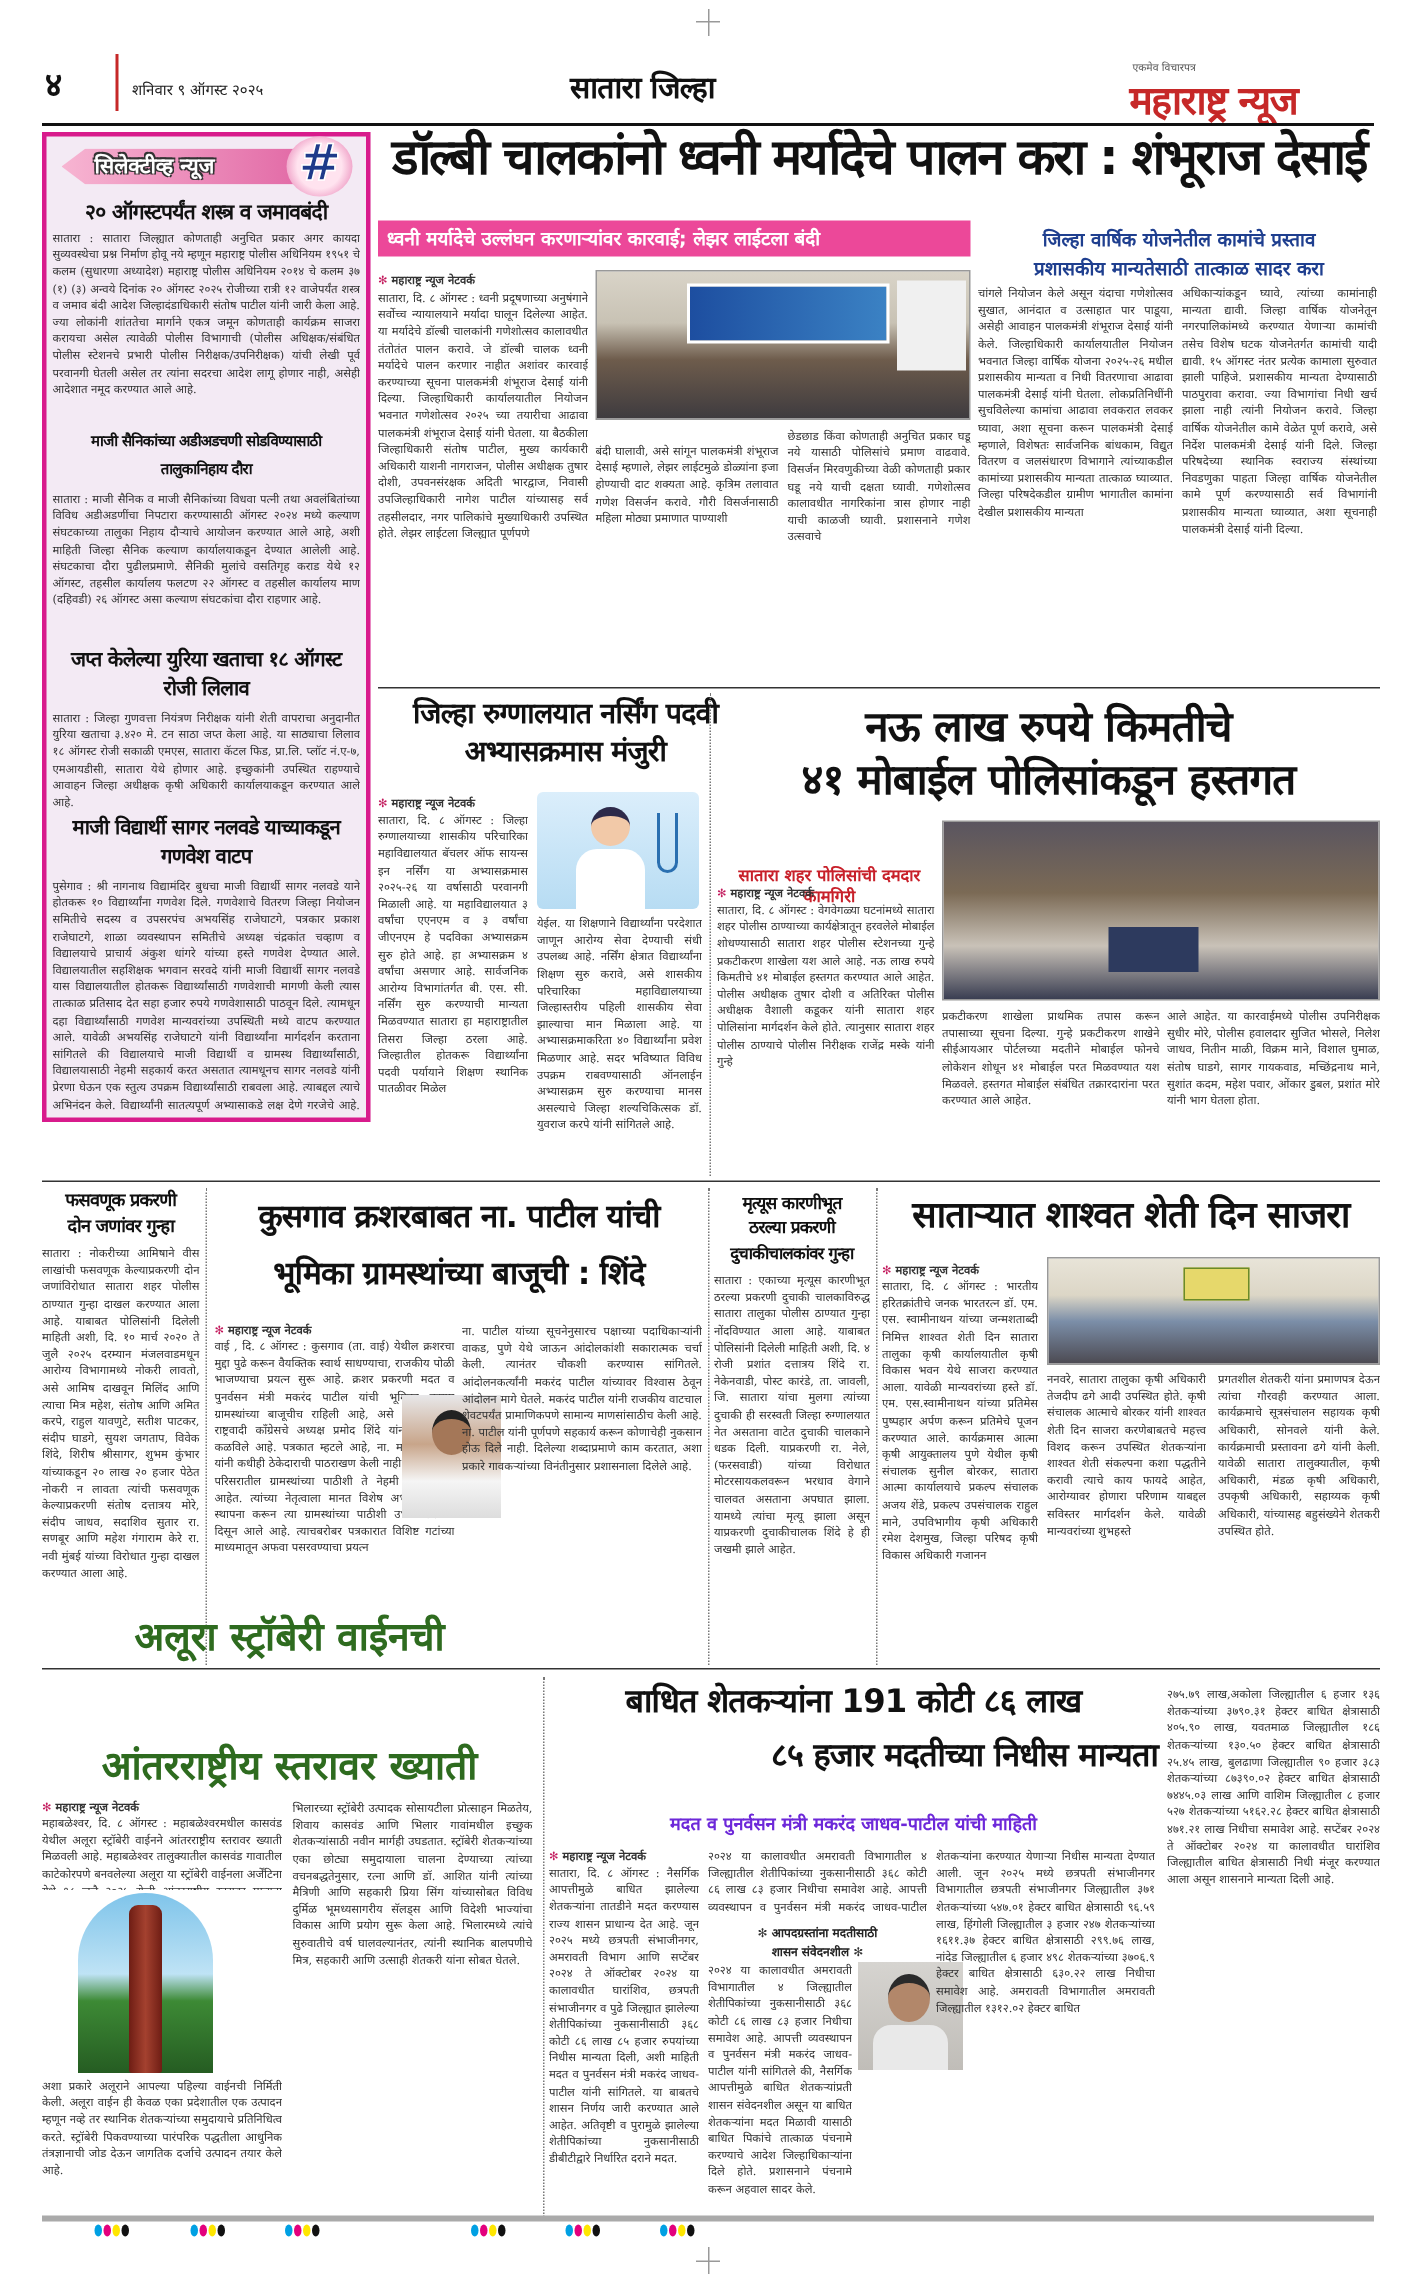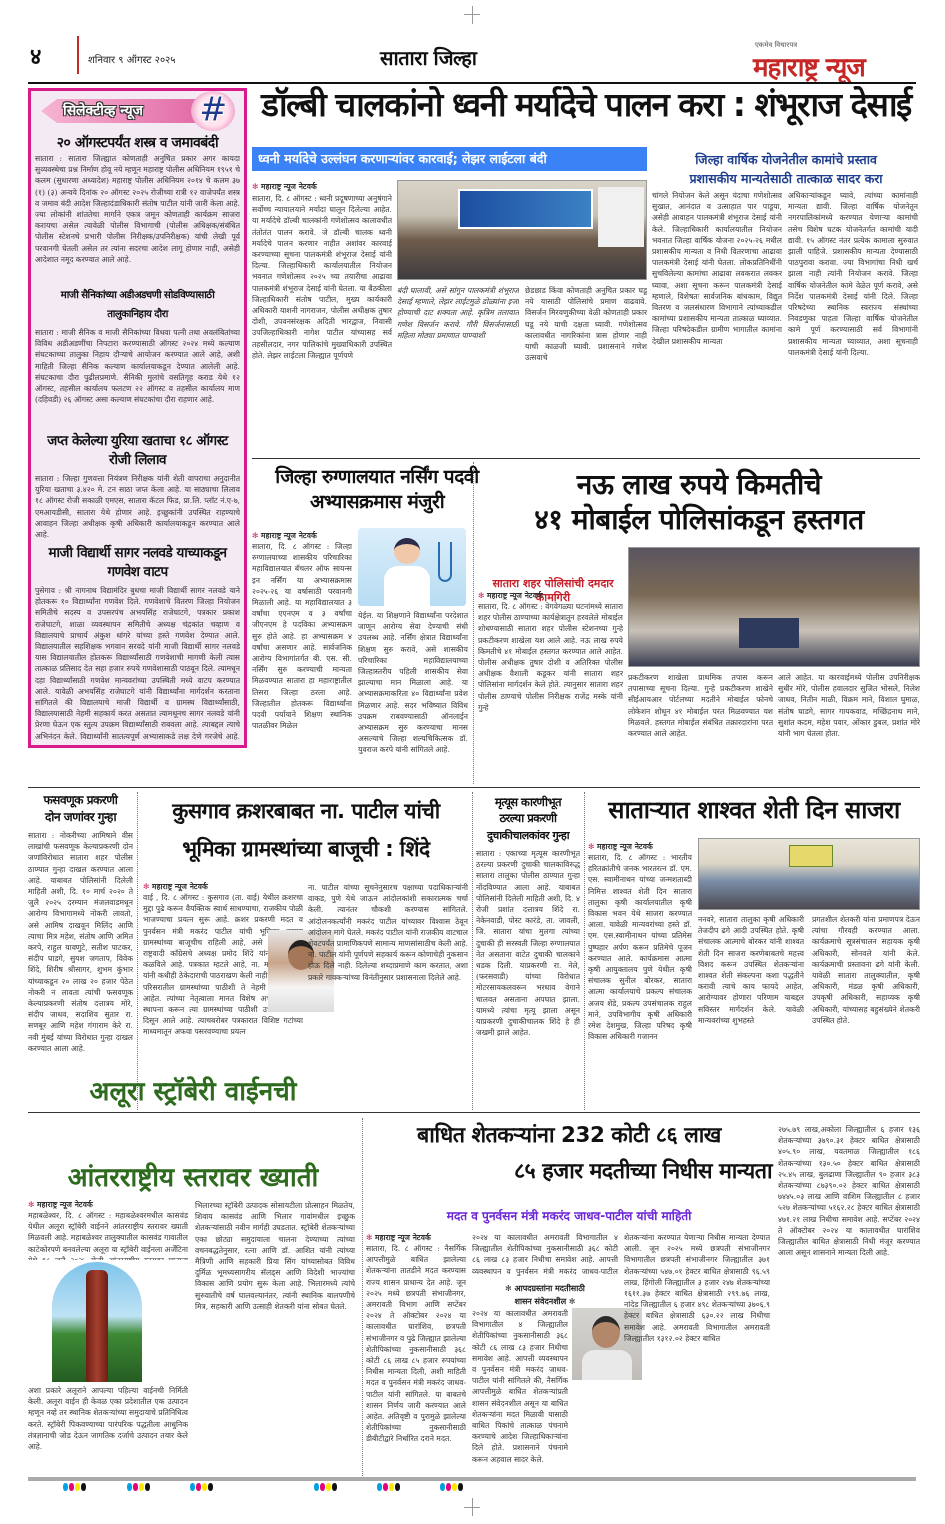--- a/index.html
+++ b/index.html
@@ -58,32 +58,32 @@
   </article>
 
   <article>
     <h3 class="abs hl-heavy" style="left:8px;top:452px;width:197px;font-size:13.5px;line-height:19px;">माजी विद्यार्थी सागर नलवडे याच्याकडून गणवेश वाटप</h3>
     <p class="abs body-text" style="left:4px;top:494px;width:205px;height:158px;">पुसेगाव : श्री नागनाथ विद्यामंदिर बुधचा माजी विद्यार्थी सागर नलवडे याने होतकरू १० विद्यार्थ्यांना गणवेश दिले. गणवेशाचे वितरण जिल्हा नियोजन समितीचे सदस्य व उपसरपंच अभयसिंह राजेघाटगे, पत्रकार प्रकाश राजेघाटगे, शाळा व्यवस्थापन समितीचे अध्यक्ष चंद्रकांत चव्हाण व विद्यालयाचे प्राचार्य अंकुश धांगरे यांच्या हस्ते गणवेश देण्यात आले. विद्यालयातील सहशिक्षक भगवान सरवदे यांनी माजी विद्यार्थी सागर नलवडे यास विद्यालयातील होतकरू विद्यार्थ्यांसाठी गणवेशाची मागणी केली त्यास तात्काळ प्रतिसाद देत सहा हजार रुपये गणवेशासाठी पाठवून दिले. त्यामधून दहा विद्यार्थ्यांसाठी गणवेश मान्यवरांच्या उपस्थिती मध्ये वाटप करण्यात आले. यावेळी अभयसिंह राजेघाटगे यांनी विद्यार्थ्यांना मार्गदर्शन करताना सांगितले की विद्यालयाचे माजी विद्यार्थी व ग्रामस्थ विद्यार्थ्यांसाठी, विद्यालयासाठी नेहमी सहकार्य करत असतात त्यामधूनच सागर नलवडे यांनी प्रेरणा घेऊन एक स्तुत्य उपक्रम विद्यार्थ्यांसाठी राबवला आहे. त्याबद्दल त्याचे अभिनंदन केले. विद्यार्थ्यांनी सातत्यपूर्ण अभ्यासाकडे लक्ष देणे गरजेचे आहे. यावेळी आशिष अवघडे, प्रदीप फडतरे, विराज पवार, सुखदेव पवार, अनुष्का चव्हाण, विद्यार्थ्यांना गणवेश देण्यात आले.</p>
   </article>
 </section>
 
 <section>
   <h1 class="abs hl-heavy" style="left:252px;top:88px;width:668px;font-size:33px;white-space:nowrap;letter-spacing:-1.5px;">डॉल्बी चालकांनो ध्वनी मर्यादेचे पालन करा : शंभूराज देसाई</h1>
-  <div class="abs" style="left:252px;top:147px;width:395px;height:24px;background:#3b82f6;">
+  <div class="abs" style="left:252px;top:147px;width:395px;height:24px;background:#ec4899;">
     <span style="display:block;color:#fff;font-size:12.5px;font-weight:bold;line-height:24px;padding-left:6px;white-space:nowrap;">ध्वनी मर्यादेचे उल्लंघन करणाऱ्यांवर कारवाई; लेझर लाईटला बंदी</span>
   </div>
   <div class="abs byline" style="left:252px;top:181px;">
     <span class="star">✻ </span><span>महाराष्ट्र न्यूज नेटवर्क</span>
   </div>
   <p class="abs body-text" style="left:252px;top:193px;width:140px;height:250px;">सातारा, दि. ८ ऑगस्ट : ध्वनी प्रदूषणाच्या अनुषंगाने सर्वोच्च न्यायालयाने मर्यादा घालून दिलेल्या आहेत. या मर्यादेचे डॉल्बी चालकांनी गणेशोत्सव कालावधीत तंतोतंत पालन करावे. जे डॉल्बी चालक ध्वनी मर्यादेचे पालन करणार नाहीत अशांवर कारवाई करण्याच्या सूचना पालकमंत्री शंभूराज देसाई यांनी दिल्या. जिल्हाधिकारी कार्यालयातील नियोजन भवनात गणेशोत्सव २०२५ च्या तयारीचा आढावा पालकमंत्री शंभूराज देसाई यांनी घेतला. या बैठकीला जिल्हाधिकारी संतोष पाटील, मुख्य कार्यकारी अधिकारी याशनी नागराजन, पोलीस अधीक्षक तुषार दोशी, उपवनसंरक्षक अदिती भारद्वाज, निवासी उपजिल्हाधिकारी नागेश पाटील यांच्यासह सर्व तहसीलदार, नगर पालिकांचे मुख्याधिकारी उपस्थित होते. लेझर लाईटला जिल्ह्यात पूर्णपणे</p>
   <div class="photo" style="left:397px;top:180px;width:250px;height:100px;background:linear-gradient(180deg,#d9d4c8 0%,#c8c2b4 35%,#6e5c4c 60%,#3e3b3f 100%);">
     <div style="position:absolute;left:60px;top:8px;width:135px;height:40px;background:linear-gradient(90deg,#1d4ea0,#3b82c4);border:2px solid #fff;"></div>
     <div style="position:absolute;left:200px;top:6px;width:46px;height:60px;background:#f0f0f0;"></div>
   </div>
-  <p class="abs body-text" style="left:397px;top:285px;width:122px;height:160px;font-style:italic;">बंदी घालावी, असे सांगून पालकमंत्री शंभूराज देसाई म्हणाले, लेझर लाईटमुळे डोळ्यांना इजा होण्याची दाट शक्यता आहे. कृत्रिम तलावात गणेश विसर्जन करावे. गौरी विसर्जनासाठी महिला मोठ्या प्रमाणात पाण्याशी</p>
+  <p class="abs body-text" style="left:397px;top:295px;width:122px;height:160px;">बंदी घालावी, असे सांगून पालकमंत्री शंभूराज देसाई म्हणाले, लेझर लाईटमुळे डोळ्यांना इजा होण्याची दाट शक्यता आहे. कृत्रिम तलावात गणेश विसर्जन करावे. गौरी विसर्जनासाठी महिला मोठ्या प्रमाणात पाण्याशी</p>
   <p class="abs body-text" style="left:525px;top:285px;width:122px;height:160px;">छेडछाड किंवा कोणताही अनुचित प्रकार घडू नये यासाठी पोलिसांचे प्रमाण वाढवावे. विसर्जन मिरवणुकीच्या वेळी कोणताही प्रकार घडू नये याची दक्षता घ्यावी. गणेशोत्सव कालावधीत नागरिकांना त्रास होणार नाही याची काळजी घ्यावी. प्रशासनाने गणेश उत्सवाचे</p>
 
   <div>
     <div class="abs" style="left:652px;top:151px;width:268px;text-align:center;font-size:12.5px;font-weight:bold;color:#1f3f8f;">जिल्हा वार्षिक योजनेतील कामांचे प्रस्ताव</div>
     <div class="abs" style="left:652px;top:170px;width:268px;text-align:center;font-size:12.5px;font-weight:bold;color:#1f3f8f;">प्रशासकीय मान्यतेसाठी तात्काळ सादर करा</div>
     <p class="abs body-text" style="left:652px;top:190px;width:130px;height:254px;">चांगले नियोजन केले असून यंदाचा गणेशोत्सव सुखात, आनंदात व उत्साहात पार पाडूया, असेही आवाहन पालकमंत्री शंभूराज देसाई यांनी केले. जिल्हाधिकारी कार्यालयातील नियोजन भवनात जिल्हा वार्षिक योजना २०२५-२६ मधील प्रशासकीय मान्यता व निधी वितरणाचा आढावा पालकमंत्री देसाई यांनी घेतला. लोकप्रतिनिधींनी सुचविलेल्या कामांचा आढावा लवकरात लवकर घ्यावा, अशा सूचना करून पालकमंत्री देसाई म्हणाले, विशेषतः सार्वजनिक बांधकाम, विद्युत वितरण व जलसंधारण विभागाने त्यांच्याकडील कामांच्या प्रशासकीय मान्यता तात्काळ घ्याव्यात. जिल्हा परिषदेकडील ग्रामीण भागातील कामांना देखील प्रशासकीय मान्यता</p>
     <p class="abs body-text" style="left:788px;top:190px;width:130px;height:254px;">अधिकाऱ्यांकडून घ्यावे, त्यांच्या कामांनाही मान्यता द्यावी. जिल्हा वार्षिक योजनेतून नगरपालिकांमध्ये करण्यात येणाऱ्या कामांची तसेच विशेष घटक योजनेतर्गत कामांची यादी द्यावी. १५ ऑगस्ट नंतर प्रत्येक कामाला सुरुवात झाली पाहिजे. प्रशासकीय मान्यता देण्यासाठी पाठपुरावा करावा. ज्या विभागांचा निधी खर्च झाला नाही त्यांनी नियोजन करावे. जिल्हा वार्षिक योजनेतील कामे वेळेत पूर्ण करावे, असे निर्देश पालकमंत्री देसाई यांनी दिले. जिल्हा परिषदेच्या स्थानिक स्वराज्य संस्थांच्या निवडणुका पाहता जिल्हा वार्षिक योजनेतील कामे पूर्ण करण्यासाठी सर्व विभागांनी प्रशासकीय मान्यता घ्याव्यात, अशा सूचनाही पालकमंत्री देसाई यांनी दिल्या.</p>
   </div>
 </section>
 
@@ -179,21 +179,21 @@
   <div class="abs" style="left:52px;top:1262px;width:90px;height:120px;border-radius:45px 45px 0 0;background:linear-gradient(180deg,#7fc4ea 0%,#bfe3f5 45%,#3d8a35 60%,#255c22 100%);overflow:hidden;">
     <div style="position:absolute;left:34px;top:8px;width:22px;height:112px;background:linear-gradient(90deg,#6e1d14,#a4412f,#6e1d14);border-radius:6px 6px 2px 2px;"></div>
   </div>
   <p class="abs body-text" style="left:28px;top:1385px;width:160px;height:92px;">अशा प्रकारे अलूराने आपल्या पहिल्या वाईनची निर्मिती केली. अलूरा वाईन ही केवळ एका प्रदेशातील एक उत्पादन म्हणून नव्हे तर स्थानिक शेतकऱ्यांच्या समुदायाचे प्रतिनिधित्व करते. स्ट्रॉबेरी पिकवण्याच्या पारंपरिक पद्धतीला आधुनिक तंत्रज्ञानाची जोड देऊन जागतिक दर्जाचे उत्पादन तयार केले आहे.</p>
   <p class="abs body-text" style="left:195px;top:1200px;width:160px;height:276px;">भिलारच्या स्ट्रॉबेरी उत्पादक सोसायटीला प्रोत्साहन मिळतेय, शिवाय कासवंड आणि भिलार गावांमधील इच्छुक शेतकऱ्यांसाठी नवीन मार्गही उघडतात. स्ट्रॉबेरी शेतकऱ्यांच्या एका छोट्या समुदायाला चालना देण्याच्या त्यांच्या वचनबद्धतेनुसार, रत्ना आणि डॉ. आशित यांनी त्यांच्या मैत्रिणी आणि सहकारी प्रिया सिंग यांच्यासोबत विविध दुर्मिळ भूमध्यसागरीय सॅलड्स आणि विदेशी भाज्यांचा विकास आणि प्रयोग सुरू केला आहे. भिलारमध्ये त्यांचे सुरुवातीचे वर्ष घालवल्यानंतर, त्यांनी स्थानिक बालपणीचे मित्र, सहकारी आणि उत्साही शेतकरी यांना सोबत घेतले.</p>
 </section>
 
 <div class="dotted-v" style="left:362px;top:1118px;height:360px;"></div>
 
 <section>
-  <h2 class="abs hl-heavy" style="left:366px;top:1124px;width:406px;font-size:21.5px;white-space:nowrap;">बाधित शेतकऱ्यांना 232 कोटी ८६ लाख</h2>
+  <h2 class="abs hl-heavy" style="left:366px;top:1124px;width:406px;font-size:21.5px;white-space:nowrap;">बाधित शेतकऱ्यांना 191 कोटी ८६ लाख</h2>
   <h2 class="abs hl-heavy" style="left:366px;top:1160px;width:406px;font-size:21.5px;white-space:nowrap;text-align:right;">८५ हजार मदतीच्या निधीस मान्यता</h2>
   <div class="abs" style="left:366px;top:1207px;width:406px;text-align:center;font-size:12px;font-weight:bold;color:#6d28d9;white-space:nowrap;">मदत व पुनर्वसन मंत्री मकरंद जाधव-पाटील यांची माहिती</div>
   <div class="abs byline" style="left:366px;top:1232px;">
     <span class="star">✻ </span><span>महाराष्ट्र न्यूज नेटवर्क</span>
   </div>
   <p class="abs body-text" style="left:366px;top:1243px;width:100px;height:234px;">सातारा, दि. ८ ऑगस्ट : नैसर्गिक आपत्तीमुळे बाधित झालेल्या शेतकऱ्यांना तातडीने मदत करण्यास राज्य शासन प्राधान्य देत आहे. जून २०२५ मध्ये छत्रपती संभाजीनगर, अमरावती विभाग आणि सप्टेंबर २०२४ ते ऑक्टोबर २०२४ या कालावधीत घारांशिव, छत्रपती संभाजीनगर व पुढे जिल्ह्यात झालेल्या शेतीपिकांच्या नुकसानीसाठी ३६८ कोटी ८६ लाख ८५ हजार रुपयांच्या निधीस मान्यता दिली, अशी माहिती मदत व पुनर्वसन मंत्री मकरंद जाधव-पाटील यांनी सांगितले. या बाबतचे शासन निर्णय जारी करण्यात आले आहेत. अतिवृष्टी व पुरामुळे झालेल्या शेतीपिकांच्या नुकसानीसाठी डीबीटीद्वारे निर्धारित दराने मदत.</p>
   <p class="abs body-text" style="left:472px;top:1232px;width:146px;height:46px;">२०२४ या कालावधीत अमरावती विभागातील ४ जिल्ह्यातील शेतीपिकांच्या नुकसानीसाठी ३६८ कोटी ८६ लाख ८३ हजार निधीचा समावेश आहे. आपत्ती व्यवस्थापन व पुनर्वसन मंत्री मकरंद जाधव-पाटील यांनी सांगितले की, नैसर्गिक आपत्तीमुळे बाधित शेतकऱ्यांप्रती शासन संवेदनशील असून या बाधित शेतकऱ्यांना मदत मिळावी यासाठी बाधित पिकांचे तात्काळ पंचनामे करण्याचे आदेश जिल्हाधिकाऱ्यांना दिले होते. प्रशासनाने पंचनामे करून अहवाल सादर केले.</p>
   <div class="abs" style="left:472px;top:1282px;width:146px;text-align:center;font-size:8px;font-weight:bold;color:#222;">
     <span class="star" style="color:#333">✻ </span><span>आपदग्रस्तांना मदतीसाठी</span>
   </div>

